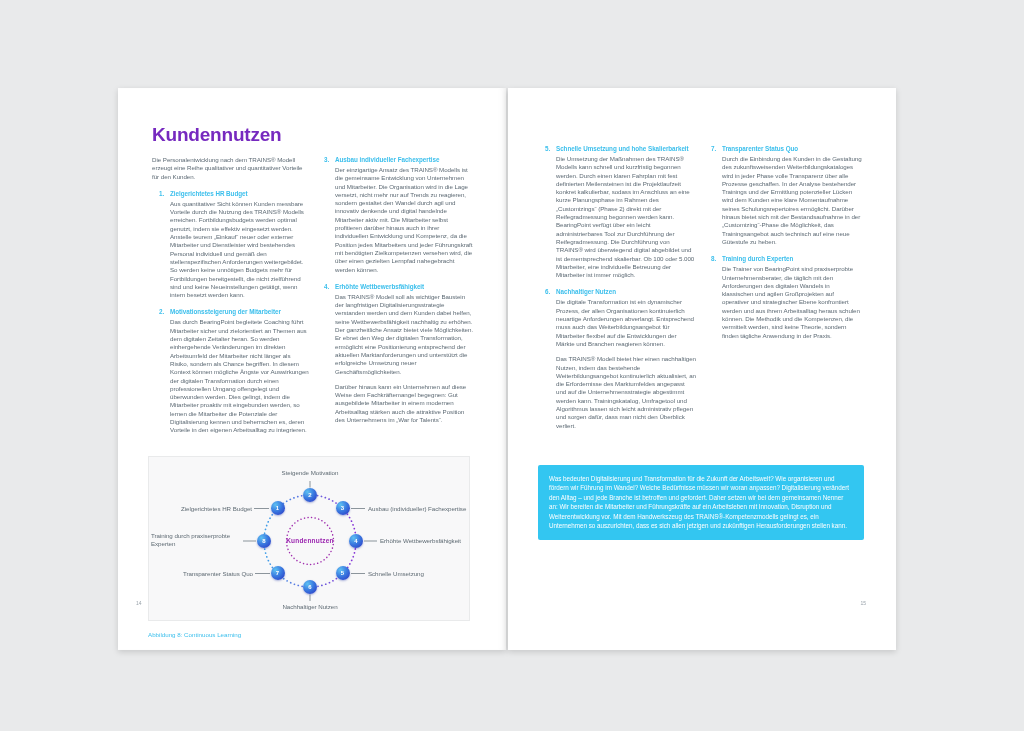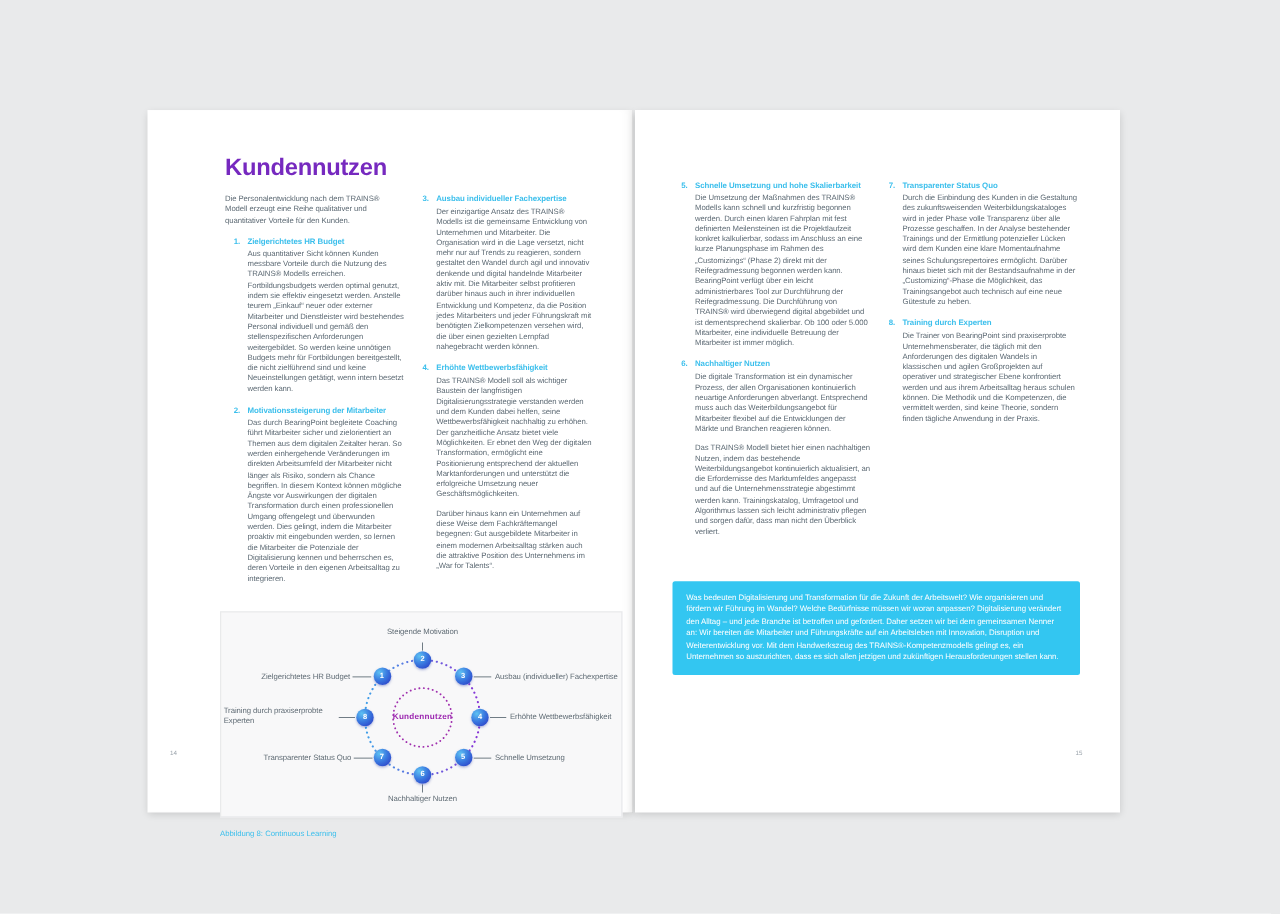--- a/index.html
+++ b/index.html
@@ -1,21 +1,21 @@
 <!DOCTYPE html>
 <html><head>
 <meta charset="utf-8">
 <style>
   * { margin:0; padding:0; box-sizing:border-box; }
   body { font-family:"Liberation Sans", sans-serif; }
   .canvas { position:relative; width:1024px; height:731px; background:#e9eaeb; overflow:hidden; }
   .spread { position:absolute; left:118px; top:88px; display:flex; gap:2px; }
   .page { width:388px; height:562px; background:#ffffff; position:relative;
           box-shadow:0 2px 6px rgba(0,0,0,.15); }
-  .page.left { box-shadow:0 2px 6px rgba(0,0,0,.15), inset -7px 0 9px -7px rgba(0,0,0,.10);padding-left:28px; }
+  .page.left { box-shadow:0 2px 6px rgba(0,0,0,.15), inset -7px 0 9px -7px rgba(0,0,0,.10); }
   .inner-l { padding:36px 32px 0 34px; }
   .inner-r { padding:57px 26px 0 30px; }
   .doc-title { font-size:19px; font-weight:bold; color:#7629bf; letter-spacing:-0.2px; margin-bottom:10px; }
   .cols { display:flex; gap:8px; }
   .col { width:158px; }
   .intro { font-size:6.2px; line-height:1.34; color:#5d6a74; margin-bottom:9px; letter-spacing:-0.05px; }
   .sec { margin-bottom:9px; }
   .sec-h { position:relative; padding-left:18px; font-size:6.3px; font-weight:bold; color:#3bbfec; margin-bottom:3px; letter-spacing:-0.05px; }
   .sec-num { position:absolute; left:7px; }
   .sec-b { padding-left:18px; font-size:6.2px; line-height:1.34; color:#5d6a74; letter-spacing:-0.05px; }

